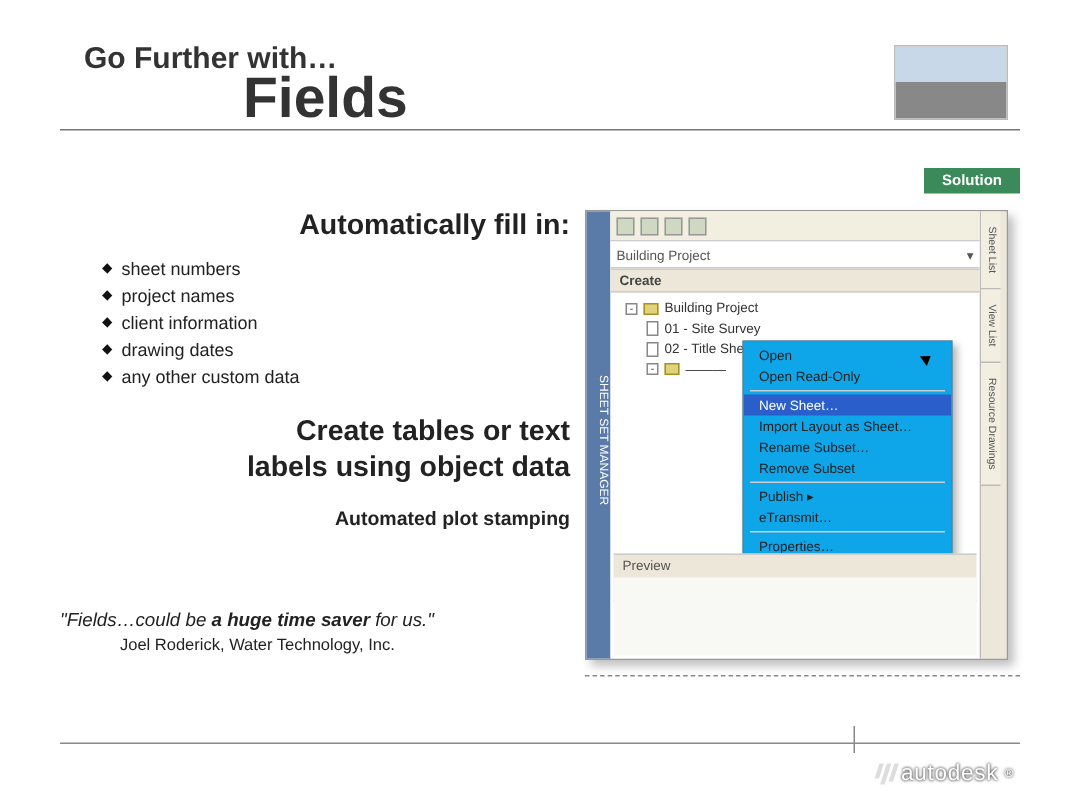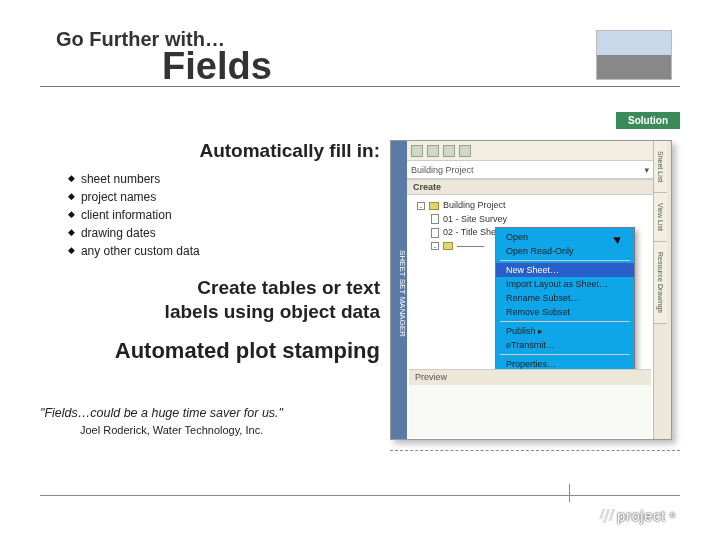--- a/index.html
+++ b/index.html
@@ -88,36 +88,36 @@
   .heading2 {
     font-size: 19px;
     font-weight: bold;
     color: #222;
     line-height: 1.25;
     margin-bottom: 14px;
     padding-left: 0;
   }
   .heading2 .indent { padding-left: 16px; display: block; }
   .heading3 {
-    font-size: 22px;
+    font-size: 13px;
     font-weight: bold;
     color: #222;
   }
   .quote-block {
     position: absolute;
     top: 406px;
     left: 40px;
     width: 340px;
   }
   .quote {
     font-size: 12.5px;
     font-style: italic;
     color: #222;
   }
-  .quote .bold { font-weight: normal; font-style: italic; }
+  .quote .bold { font-weight: bold; font-style: italic; }
   .attribution {
     font-size: 11px;
     color: #222;
     margin-left: 40px;
     margin-top: 4px;
   }
 
   
   .panel {
     position: absolute;
@@ -417,15 +417,15 @@
 
 <div class="footer-dashes"></div>
 <div class="footer-line"></div>
 <div class="footer-tick"></div>
 <div class="footer-logo">
   <span class="logo-bars">
       <span></span>
       <span></span>
       <span></span>
     </span>
-  <span>project</span>
+  <span>autodesk</span>
     <span class="reg">®</span>
 </div>
 
 </body></html>

